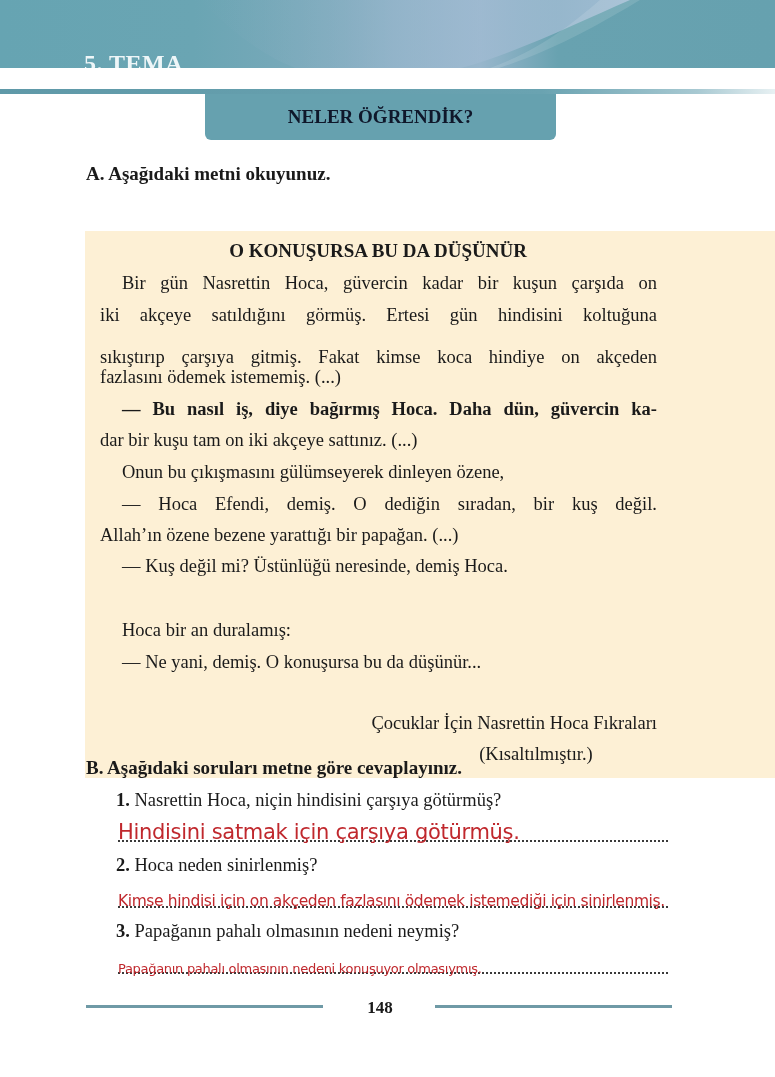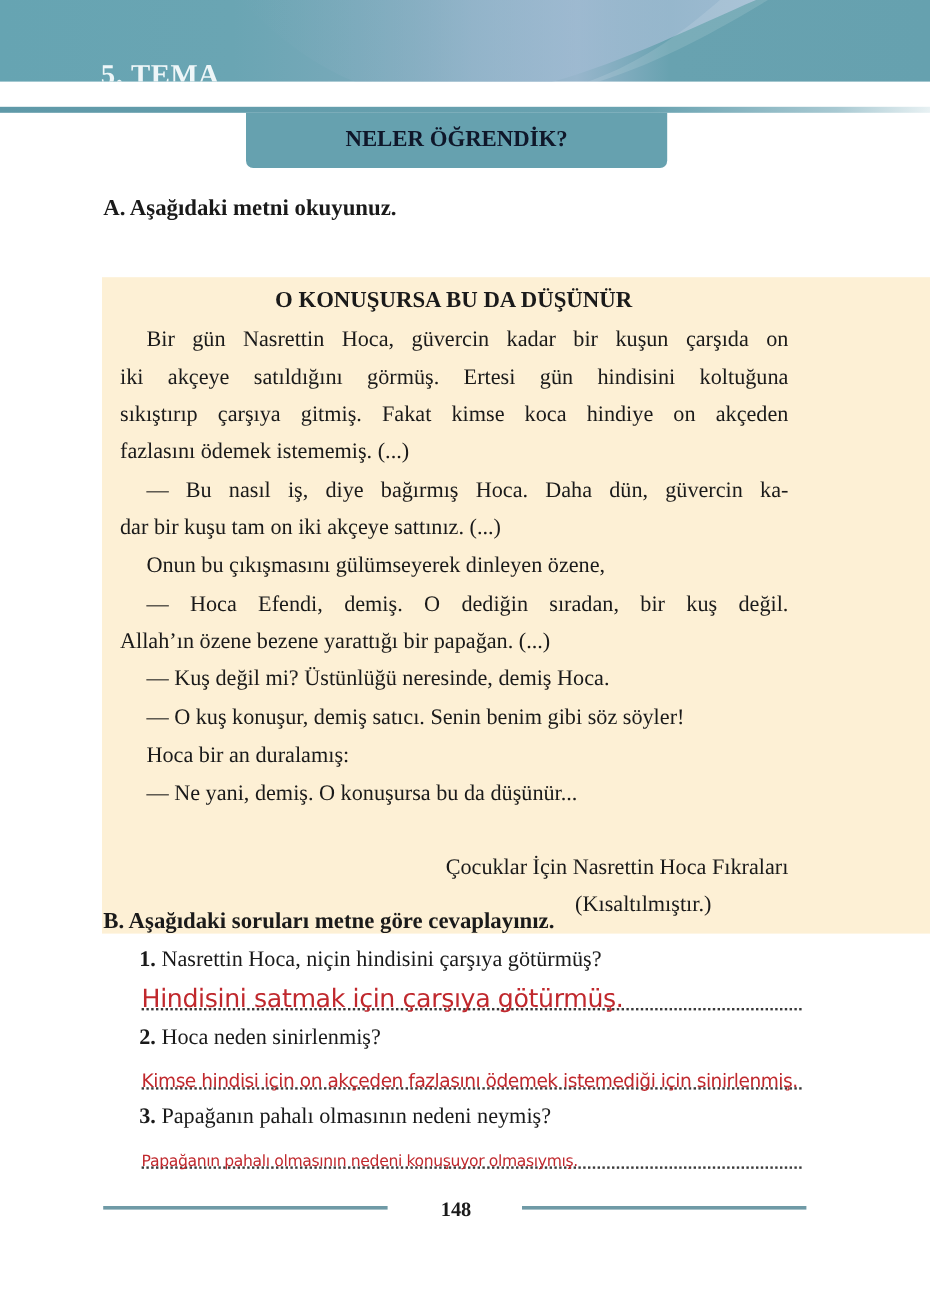--- a/index.html
+++ b/index.html
@@ -118,29 +118,28 @@
   <span>NELER ÖĞRENDİK?</span>
 </div>
 
 <div class="heading-a">A. Aşağıdaki metni okuyunuz.</div>
 
 <div class="story-box">
   <div class="story-title">O KONUŞURSA BU DA DÜŞÜNÜR</div>
 
   <div class="story-line indent justify" style="top:40px;">Bir gün Nasrettin Hoca, güvercin kadar bir kuşun çarşıda on</div>
   <div class="story-line justify" style="top:72px;">iki akçeye satıldığını görmüş. Ertesi gün hindisini koltuğuna</div>
-  <div class="story-line justify" style="top:103px;">sıkıştırıp çarşıya gitmiş. Fakat kimse koca hindiye on akçeden</div>
+  <div class="story-line justify" style="top:114px;">sıkıştırıp çarşıya gitmiş. Fakat kimse koca hindiye on akçeden</div>
   <div class="story-line" style="top:134px;">fazlasını ödemek istememiş. (...)</div>
-  <div class="story-line indent justify" style="top:166px;">— Bu nasıl iş, diye bağırmış Hoca. Daha dün, güvercin ka-</div>
+  <div class="story-line indent justify" style="top:166px;font-weight:bold;">— Bu nasıl iş, diye bağırmış Hoca. Daha dün, güvercin ka-</div>
   <div class="story-line" style="top:197px;">dar bir kuşu tam on iki akçeye sattınız. (...)</div>
   <div class="story-line indent" style="top:229px;">Onun bu çıkışmasını gülümseyerek dinleyen özene,</div>
   <div class="story-line indent justify" style="top:261px;">— Hoca Efendi, demiş. O dediğin sıradan, bir kuş değil.</div>
   <div class="story-line" style="top:292px;">Allah’ın özene bezene yarattığı bir papağan. (...)</div>
   <div class="story-line indent" style="top:323px;">— Kuş değil mi? Üstünlüğü neresinde, demiş Hoca.</div>
-  <div class="story-line indent" style="top:355px;">— O kuş konuşur, demiş satıcı. Senin benim gibi söz söyler!</div>
   <div class="story-line indent" style="top:387px;">Hoca bir an duralamış:</div>
   <div class="story-line indent" style="top:419px;">— Ne yani, demiş. O konuşursa bu da düşünür...</div>
 
   <div class="source" style="top:482px;">Çocuklar İçin Nasrettin Hoca Fıkraları</div>
   <div class="note" style="top:513px;">(Kısaltılmıştır.)</div>
 </div>
 
 <div class="heading-b">B. Aşağıdaki soruları metne göre cevaplayınız.</div>
 
 <div class="question" style="top:790px;">

